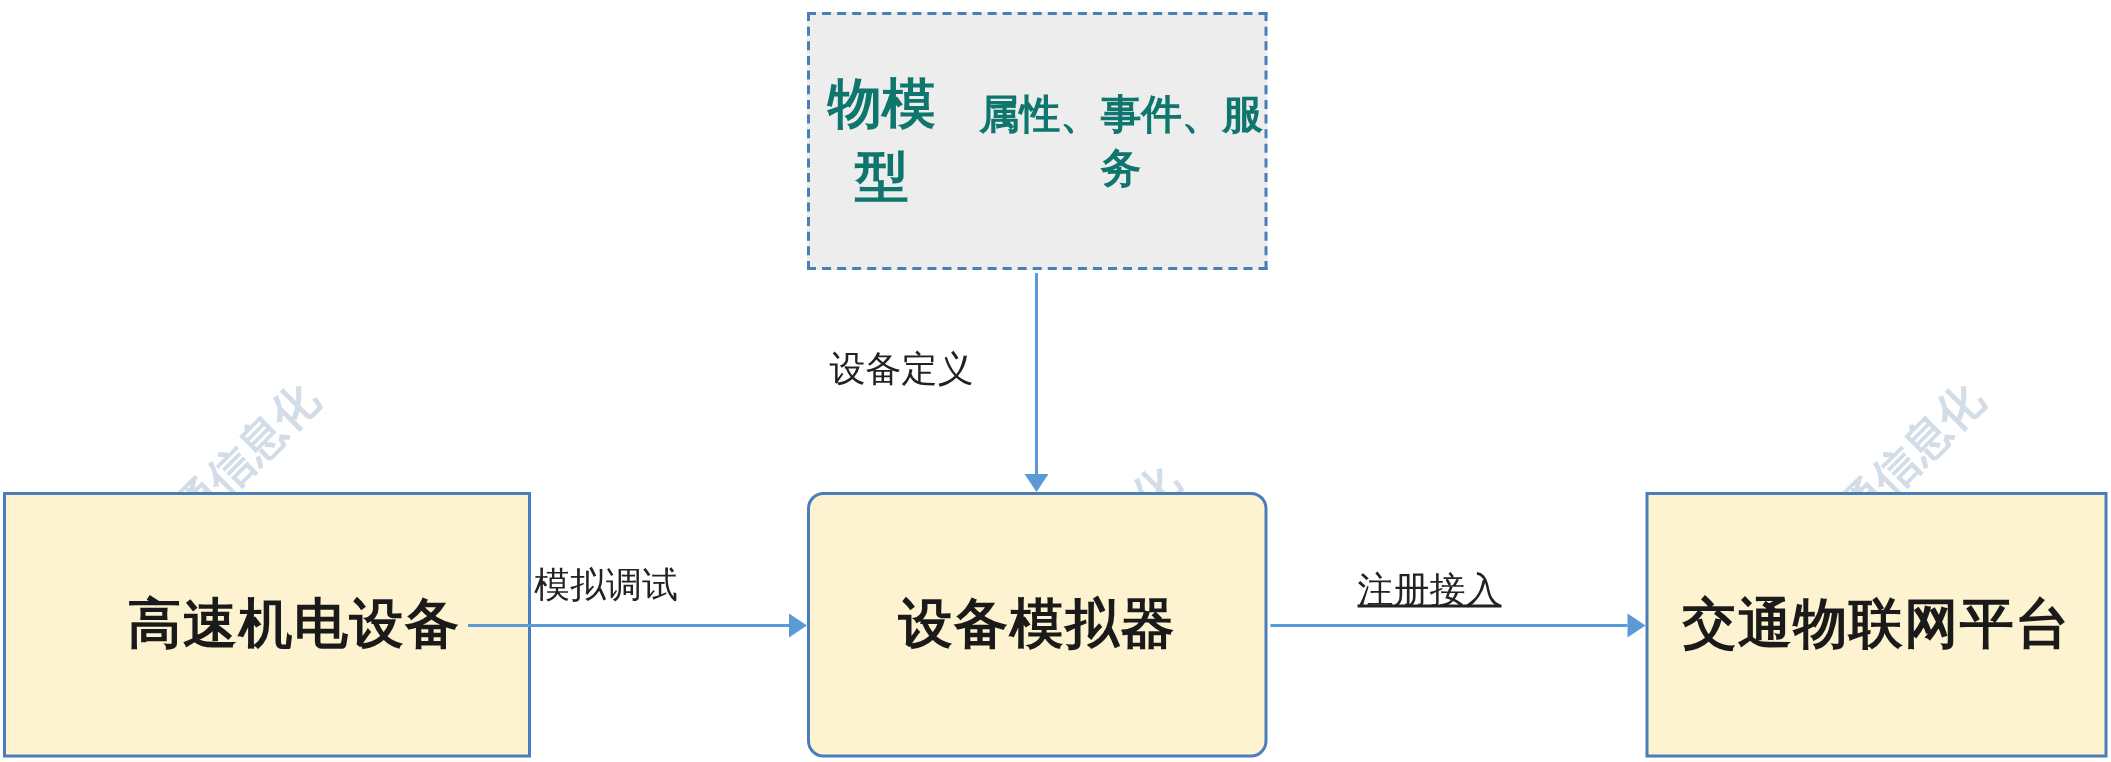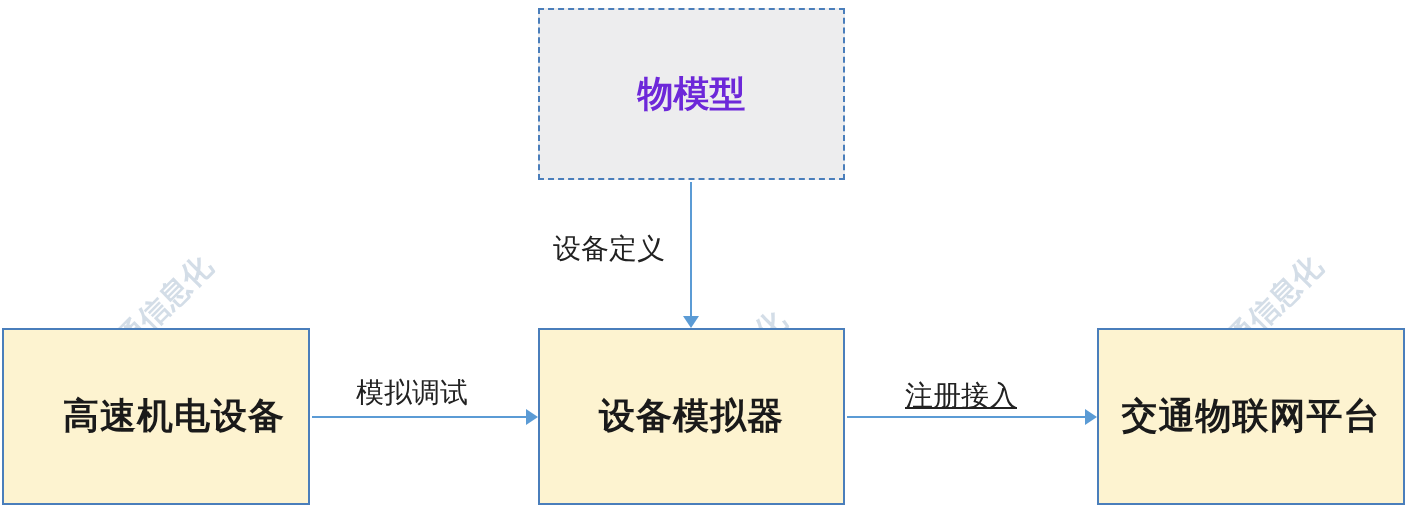--- a/index.html
+++ b/index.html
@@ -30,27 +30,27 @@
     font-weight: bold;
     font-size: 36px;
     color: #1a1a1a;
     letter-spacing: 1px;
   }
   .model {
     border: 2px dashed var(--box-border);
     background: var(--model-fill);
     flex-direction: row;
     gap: 16px;
-    color: #6d28d9;
+    color: #0f766e;
   }
   .model-title { font-size: 36px; font-weight: bold; }
   .model-sub   { font-size: 27px; font-weight: bold; }
   .edge-label {
     position: absolute;
-    font-size: 28px;
+    font-size: 24px;
     color: #222;
     white-space: nowrap;
   }
   .line { position: absolute; background: var(--arrow); }
   .arrowhead { position: absolute; width: 0; height: 0; }
   .arrow-down {
     border-left: 8px solid transparent;
     border-right: 8px solid transparent;
     border-top: 12px solid var(--arrow);
   }
@@ -75,31 +75,32 @@
 <body>
 
 <div class="canvas" style="--box-border: #4a7ebb; --box-fill: #fdf3d0; --model-fill: #ededee; --arrow: #5b9bd5; --watermark: #b7c7d8;">
 
   <div class="watermark" style="left:28px; top:315px;">中国交通信息化</div>
   <div class="watermark" style="left:602px; top:370px;">中国交通信息化</div>
   <div class="watermark" style="left:1138px; top:315px;">中国交通信息化</div>
 
   <div class="box model" style="left:538px; top:8px; width:307px; height:172px;">
     <div class="model-title">物模型</div>
+    <div class="model-sub">属性、事件、服务</div>
   </div>
 
   <div class="line" style="left:690px; top:182px; width:2px; height:136px;"></div>
   <div class="arrowhead arrow-down" style="left:683px; top:316px;"></div>
   <div class="edge-label" style="left:553px; top:230px;">设备定义</div>
 
-  <div class="box node" style="left:2px; top:328px; width:308px; height:177px;padding-left:36px;">
+  <div class="box node" style="left:2px; top:328px; width:352px; height:177px;padding-left:36px;">
     <span>高速机电设备</span>
   </div>
 
-  <div class="box node" style="left:538px; top:328px; width:307px; height:177px;">
+  <div class="box node" style="left:538px; top:328px; width:307px; height:177px;border-radius:11px;">
     <span>设备模拟器</span>
   </div>
 
   <div class="box node" style="left:1097px; top:328px; width:308px; height:177px;justify-content:center;">
     <span>交通物联网平台</span>
   </div>
 
   <div class="line" style="left:312px; top:416px; width:215px; height:2px;"></div>
   <div class="arrowhead arrow-right" style="left:526px; top:409px;"></div>
   <div class="edge-label" style="left:356px; top:374px;font-family:Liberation Serif, serif;">模拟调试</div>

